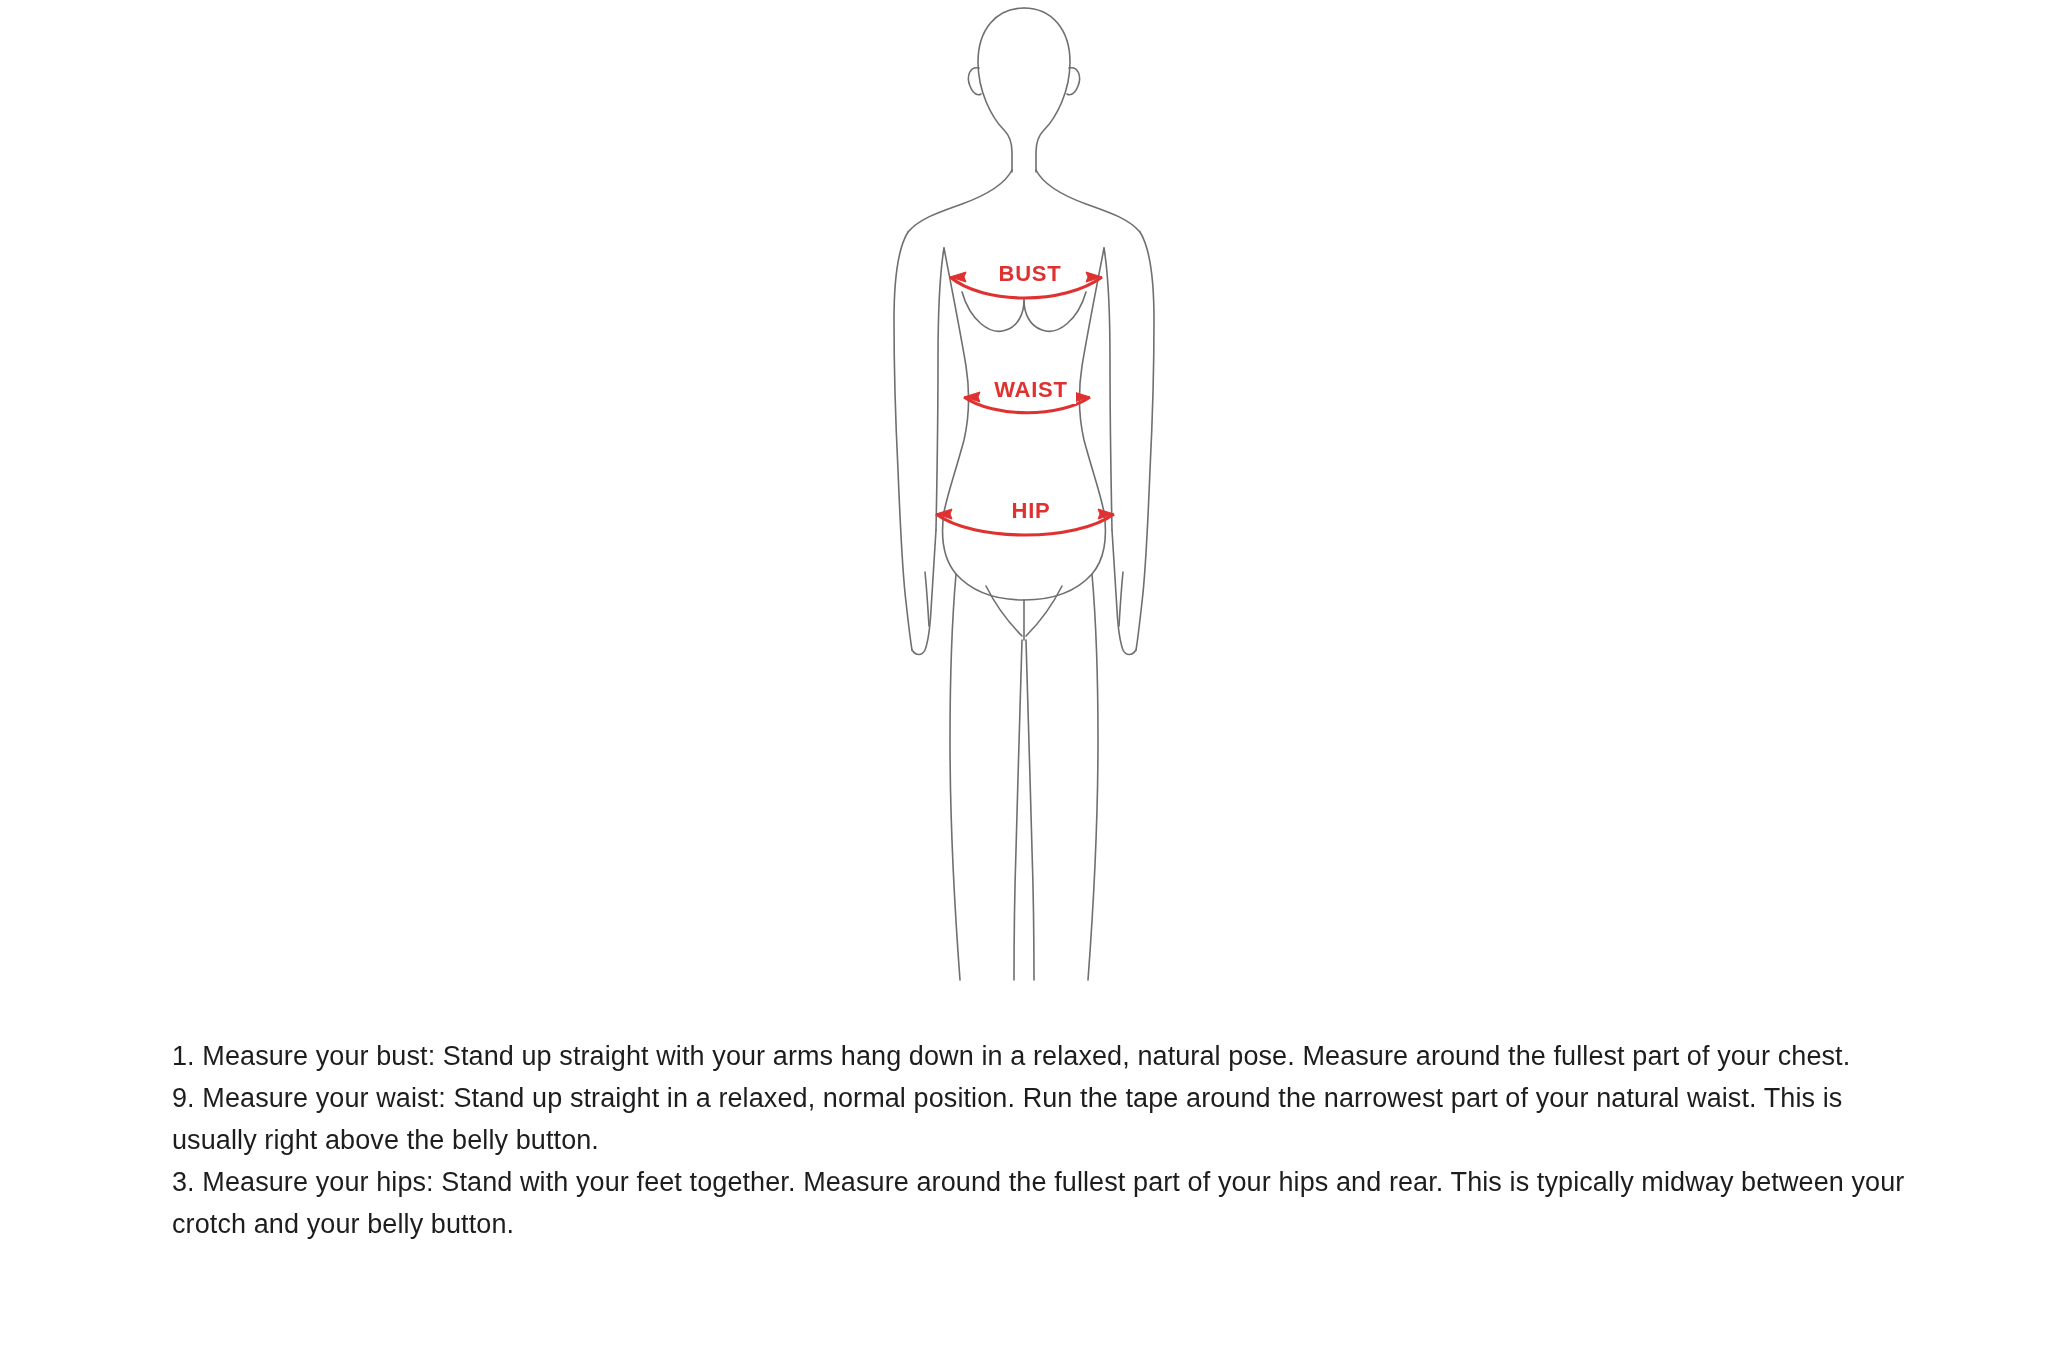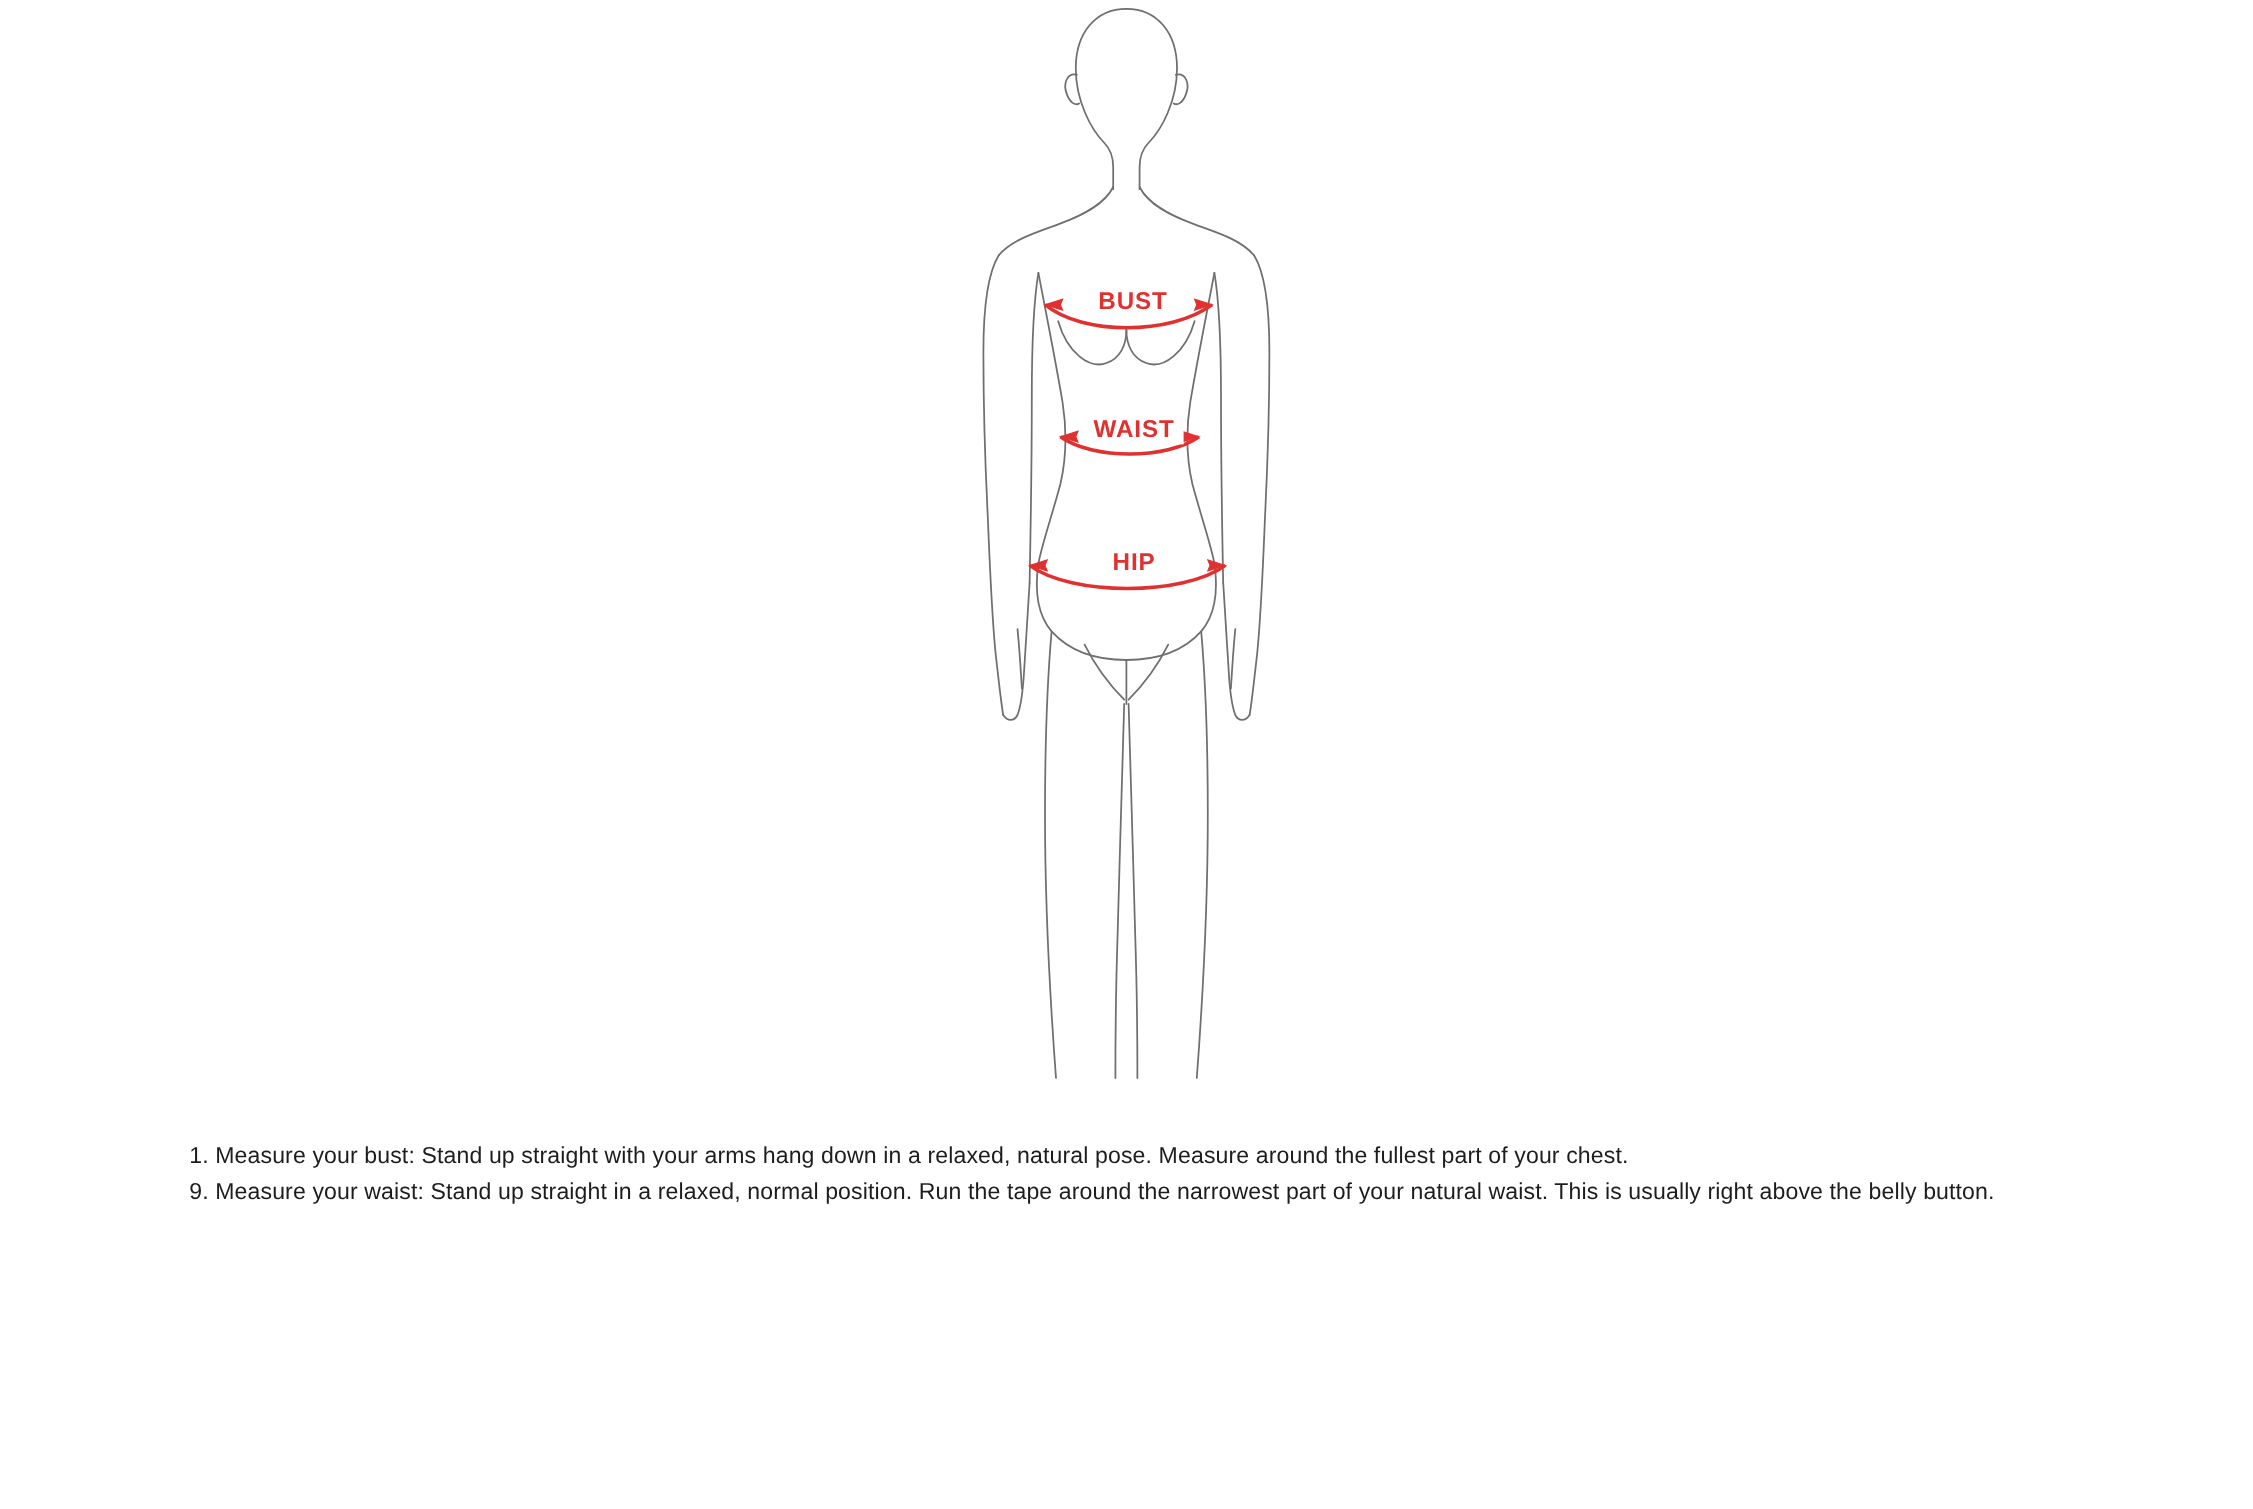--- a/index.html
+++ b/index.html
@@ -35,21 +35,21 @@
     top: 0;
   }
   .instructions {
     position: absolute;
     left: 172px;
     top: 1035px;
     width: 1760px;
   }
   .instructions p {
     margin: 0;
-    font-size: 21px;
+    font-size: 27px;
     line-height: 1.56;
     color: #1d1d1f;
     letter-spacing: 0.1px;
     font-family: "Liberation Sans", sans-serif;
   }
   .label-text {
     font-family: "Liberation Sans", sans-serif;
     font-size: 22px;
     font-weight: 600;
     fill: #e03131;
@@ -140,15 +140,16 @@
           <rect x="358" y="499" width="58" height="26" fill="#ffffff"></rect>
           <text class="label-text" x="387" y="518" text-anchor="middle">HIP</text>
         </g>
       </g>
     </svg>
   </div>
 
   <div class="instructions">
     <p>1. Measure your bust: Stand up straight with your arms hang down in a relaxed, natural pose. Measure around the fullest part of your chest.</p>
     <p>9. Measure your waist: Stand up straight in a relaxed, normal position. Run the tape around the narrowest part of your natural waist. This is usually right above the belly button.</p>
+    <p>3. Measure your hips: Stand with your feet together. Measure around the fullest part of your hips and rear. This is typically midway between your crotch and your belly button.</p>
   </div>
 
 </div>
 
 </body></html>

